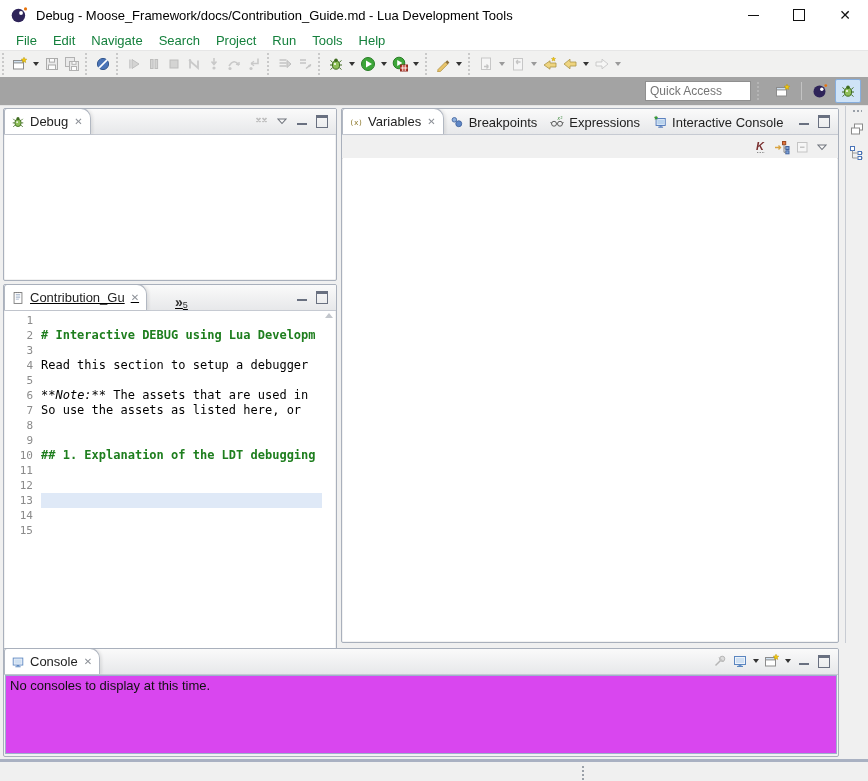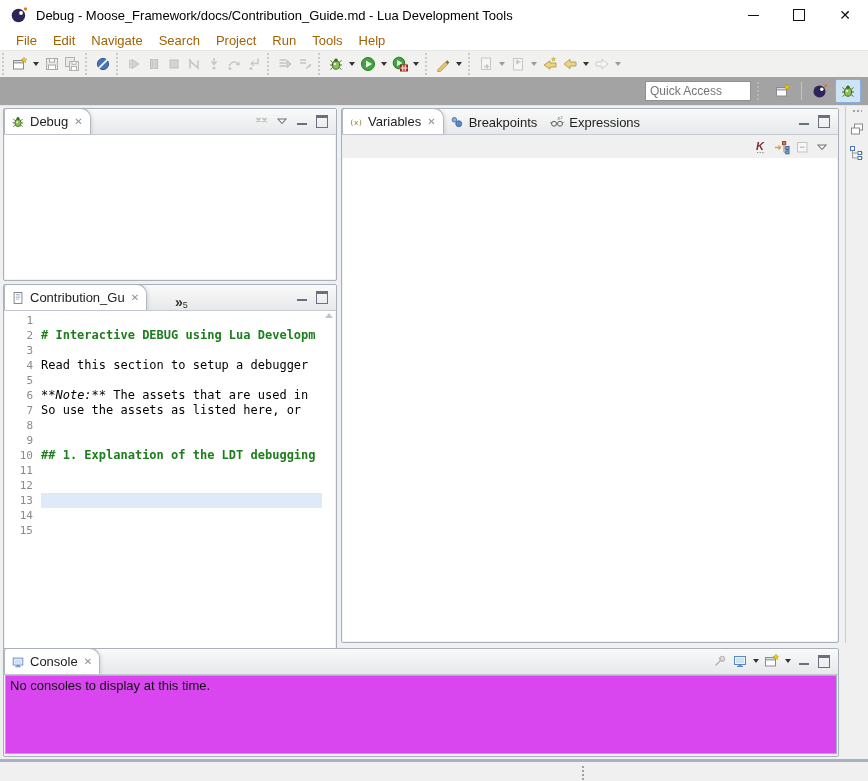--- a/index.html
+++ b/index.html
@@ -11,21 +11,21 @@
   
   .titlebar{height:30px;background:#fff;display:flex;align-items:center;}
   .titlebar .appicon{width:18px;height:18px;margin:0 8px 0 10px;flex:0 0 auto;}
   .titlebar .title{font-size:13px;color:#000;flex:1 1 auto;white-space:nowrap;overflow:hidden;}
   .winbtn{width:46px;height:30px;display:flex;align-items:center;justify-content:center;color:#111;}
   .winbtn .g-min{width:11px;border-top:1px solid #111;display:block;}
   .winbtn .g-max{width:10px;height:10px;border:1px solid #111;display:block;}
   .winbtn .g-close{font-size:14px;font-weight:400;line-height:1;}
   
   .menubar{height:20px;background:#fff;display:flex;align-items:center;padding-left:8px;border-bottom:1px solid #e6e6e6;}
-  .menu-item{font-size:13px;color:#a16207;padding:0 8px;cursor:default;}
+  .menu-item{font-size:13px;color:#15803d;padding:0 8px;cursor:default;}
   
   .toolbar1{height:26px;background:#f1f1f0;display:flex;align-items:center;padding-left:2px;}
   .tb-group{display:flex;align-items:center;height:22px;padding:0 3px 0 6px;border-left:2px dotted #c9c9c9;}
   .tb-group:first-child{border-left:2px dotted #c9c9c9;}
   .tb-btn{display:flex;align-items:center;height:22px;padding:0 2px;border-radius:2px;}
   .tb-btn svg{display:block;}
   .tb-btn.disabled{opacity:.85;}
   .dd{width:0;height:0;border-left:3.5px solid transparent;border-right:3.5px solid transparent;border-top:4px solid #333;margin:0 3px 0 3px;}
   .tb-btn.disabled + .dd,.dd.disabled{border-top-color:#9a9a9a;}
   .toolbar2{height:28px;background:#a3a3a3;display:flex;align-items:center;justify-content:flex-end;border-bottom:1px solid #e3e3e3;}
@@ -347,21 +347,21 @@
             <span class="g-minbar"></span>
           </span>
           <span class="pbtn">
             <span class="g-maxbox"></span>
           </span>
         </span>
       </div>
     <div class="panel-content" style="top:26px;"></div>
   </div>
 
-  <div class="panel" style="left:3px;top:178px;width:334px;height:402px;">
+  <div class="panel" style="left:3px;top:178px;width:334px;height:402px;text-decoration:underline;">
     <div class="tabrow" id="editorTabrow">
         <span class="tab selected">
           <span class="ticon">
             <svg width="14" height="14" viewBox="0 0 16 16">
               <rect x="3.5" y="1.8" width="9" height="12.4" fill="#fff" stroke="#7a7a7a"></rect>
               <path d="M5.5 4 h5 M5.5 5.8 h5 M5.5 7.6 h5 M5.5 9.4 h3.5" stroke="#9fb0c8" stroke-width="0.9"></path>
               <path d="M3.5 1.8 h9" stroke="#7a7a7a" stroke-dasharray="1.2,1"></path>
             </svg>
           </span>
           <span>Contribution_Gu</span>
@@ -450,20 +450,32 @@
             <svg width="14" height="14" viewBox="0 0 16 16">
               <circle cx="4.6" cy="10" r="2.8" fill="none" stroke="#555" stroke-width="1.1"></circle>
               <circle cx="11.4" cy="10" r="2.8" fill="none" stroke="#555" stroke-width="1.1"></circle>
               <path d="M7.4 10 h1.2 M1.8 10 0.8 8 M14.2 10 15.2 8" stroke="#555" stroke-width="1"></path>
               <text x="8.5" y="5.5" font-size="5.5" fill="#2a7d28" font-style="italic">x</text>
               <text x="12" y="4" font-size="4" fill="#2a7d28">2</text>
             </svg>
           </span>
           <span>Expressions</span>
         </span>
+        <span class="tab">
+          <span class="ticon">
+            <svg width="14" height="14" viewBox="0 0 16 16">
+              <rect x="3.5" y="4" width="10.5" height="8" fill="#dce9f7" stroke="#4a74b8"></rect>
+              <rect x="5" y="5.5" width="7.5" height="5" fill="#b9d2ec"></rect>
+              <rect x="7.5" y="12" width="2.5" height="1.3" fill="#4a74b8"></rect>
+              <rect x="6" y="13.3" width="5.5" height="1.2" fill="#4a74b8"></rect>
+              <path d="M3.5 1 4.1 2.4 5.6 2.5 4.5 3.5 4.8 5 3.5 4.2 2.2 5 2.5 3.5 1.4 2.5 2.9 2.4Z" fill="#3da639" stroke="#2a7d28" stroke-width="0.4"></path>
+            </svg>
+          </span>
+          <span>Interactive Console</span>
+        </span>
         <span class="tabspacer"></span>
         <span class="pbtns">
           <span class="pbtn">
             <span class="g-minbar"></span>
           </span>
           <span class="pbtn">
             <span class="g-maxbox"></span>
           </span>
         </span>
       </div>

